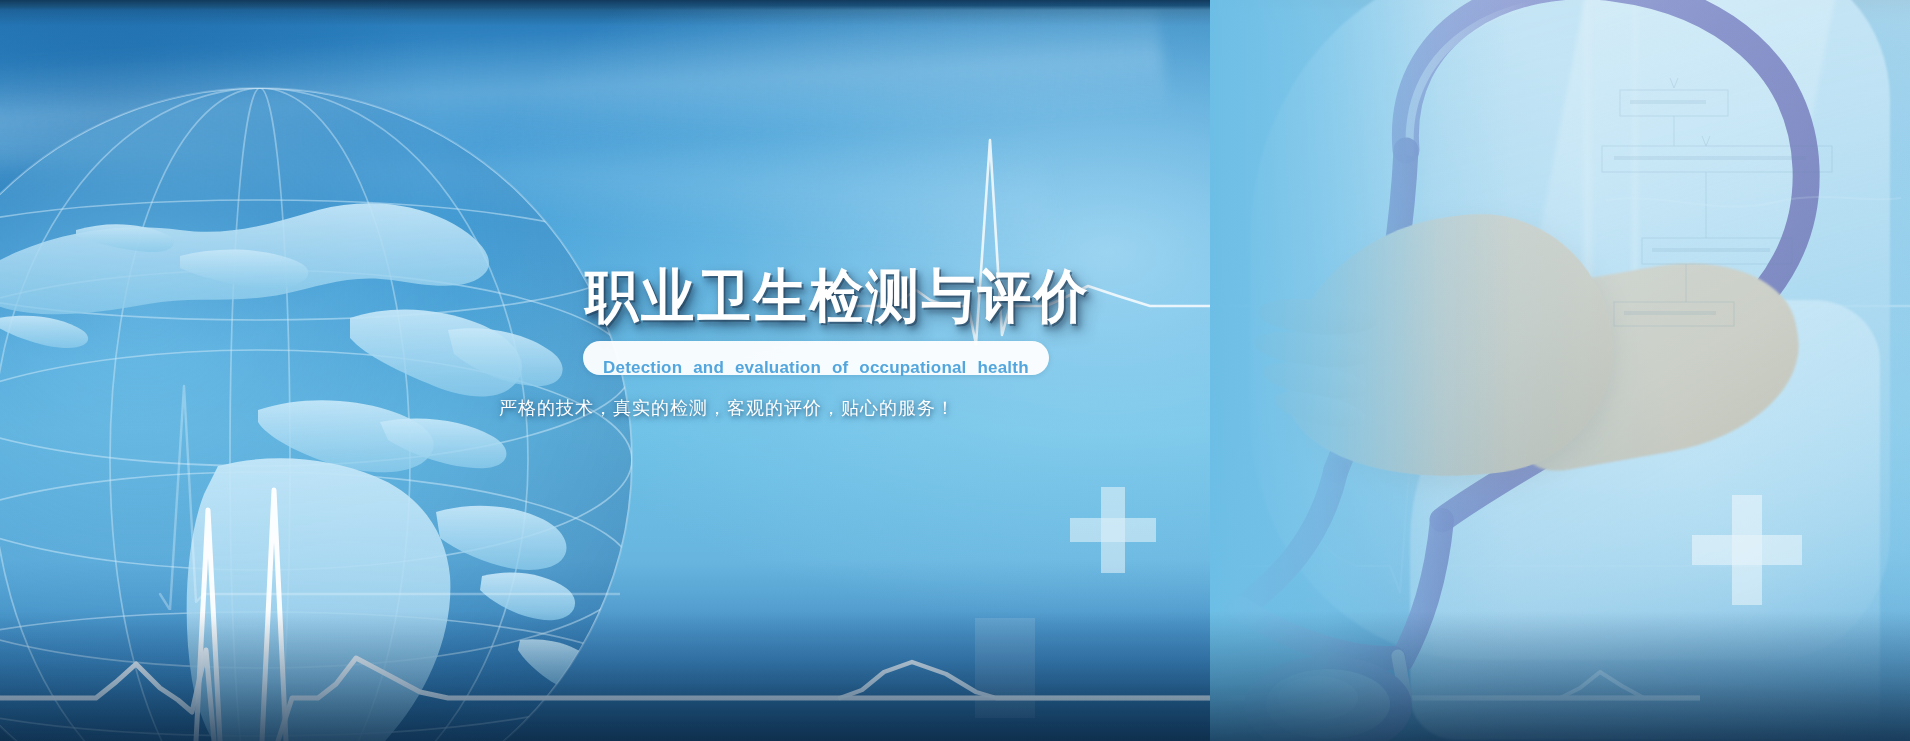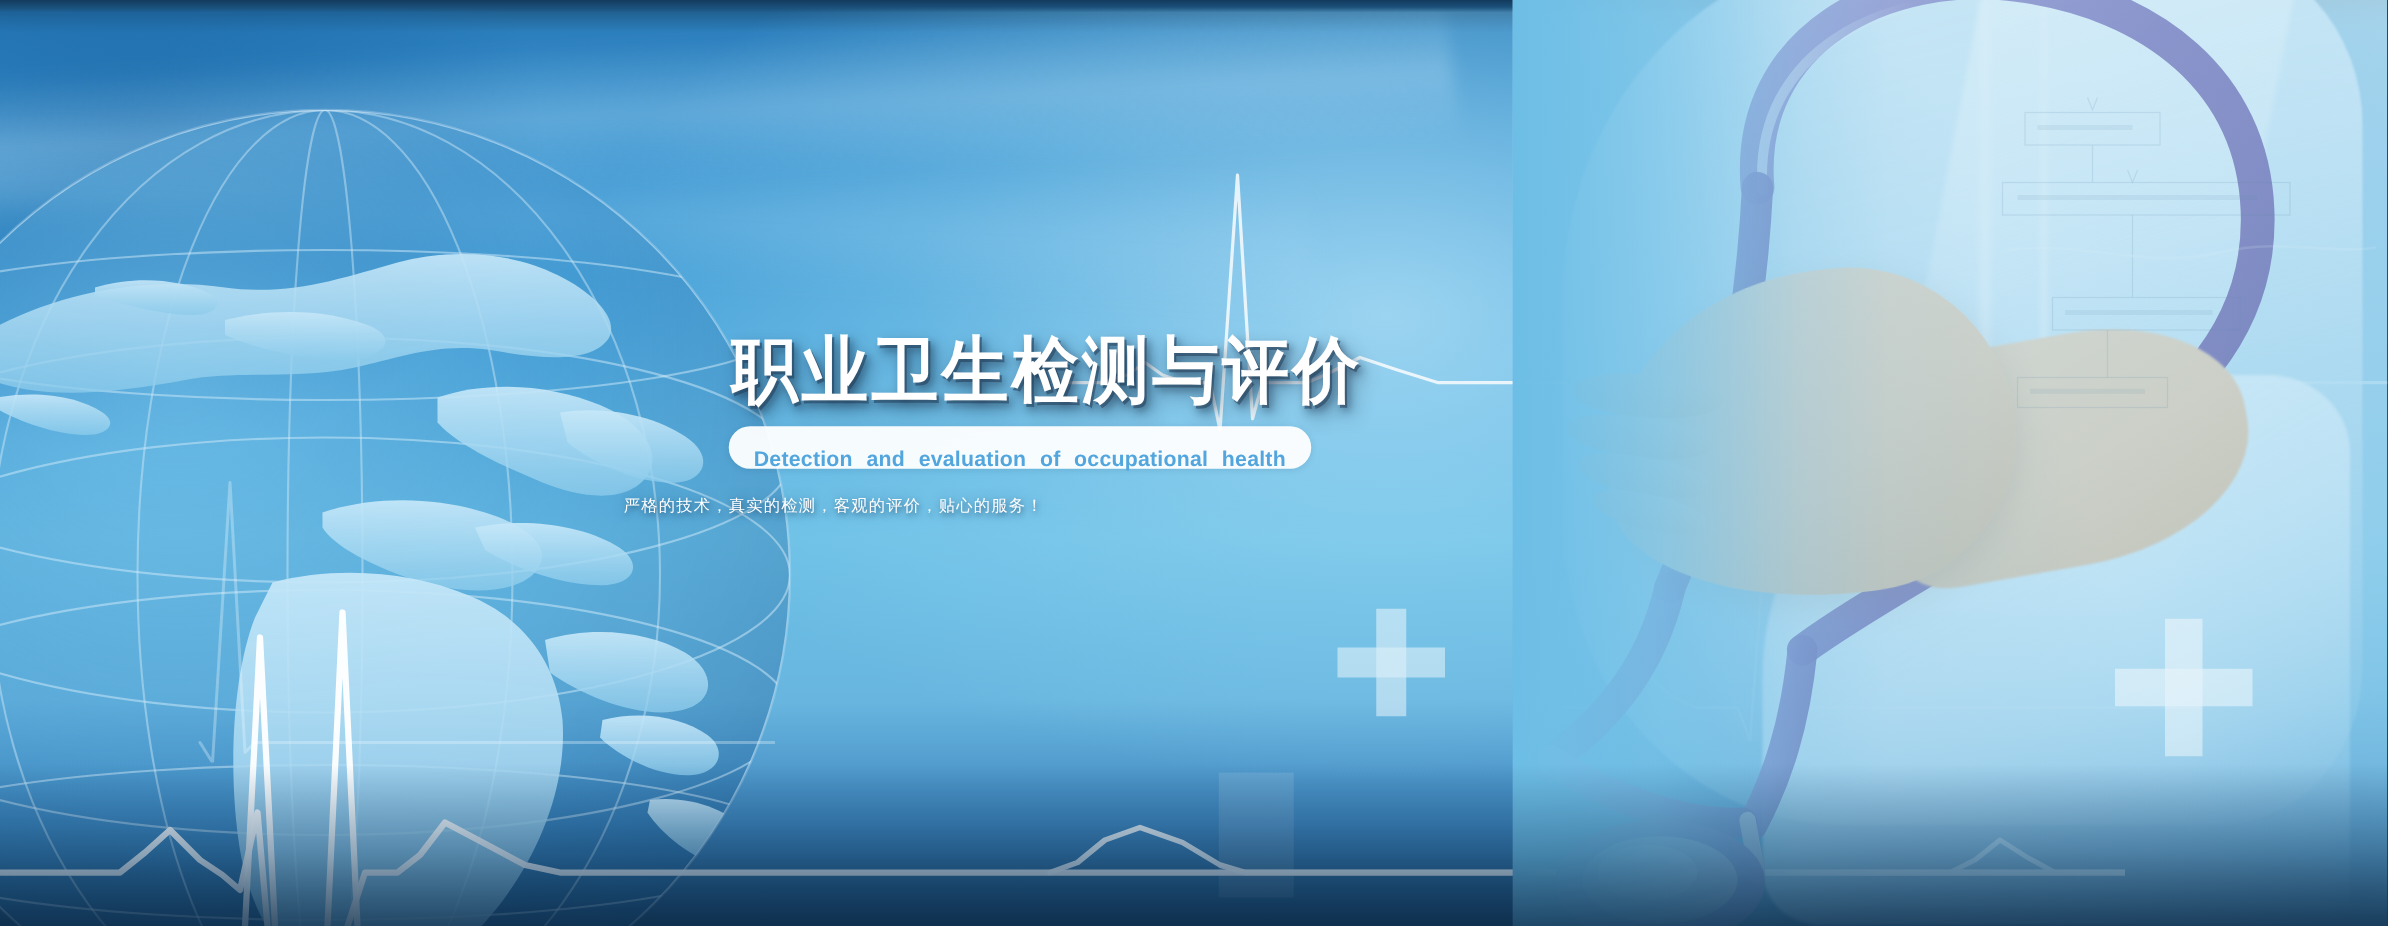--- a/index.html
+++ b/index.html
@@ -4,21 +4,21 @@
 <style>
   * { margin:0; padding:0; box-sizing:border-box; }
   html,body{ background:#0b2f4f; }
   body{ font-family:"Liberation Sans", sans-serif; }
 
   #banner{
     position:relative;
     width:1910px;
     height:741px;
     overflow:hidden;
-    background:#14532d;
+    background:#1d4ed8;
   }
 
   
   .bg-base{
     position:absolute; inset:0;
     background:
       linear-gradient(180deg,
         #1b4f78 0px, #2c7fbd 26px, #3a93cf 110px,
         #4ba5da 260px, #6cc0e6 430px, #68b6e0 560px,
         #3e85bd 660px, #20547f 720px, #143a5c 741px);
@@ -184,21 +184,21 @@
     font-weight:700;
     letter-spacing:.2px;
     word-spacing:6px;
     color:#53a6dd;
     white-space:nowrap;
     margin-top:20px;
   }
   .tagline{
     position:absolute; left:499px; top:396px;
     font-family:"DejaVu Sans","Liberation Sans",sans-serif;
-    font-size:13px;
+    font-size:18px;
     font-weight:400;
     letter-spacing:1px;
     color:#ffffff;
     white-space:nowrap;
     text-shadow:1px 2px 4px rgba(30,70,105,.60), 0 0 10px rgba(30,70,105,.35);
   }
 
   
   .top-edge{
     position:absolute; left:0; top:0; width:100%; height:10px;

